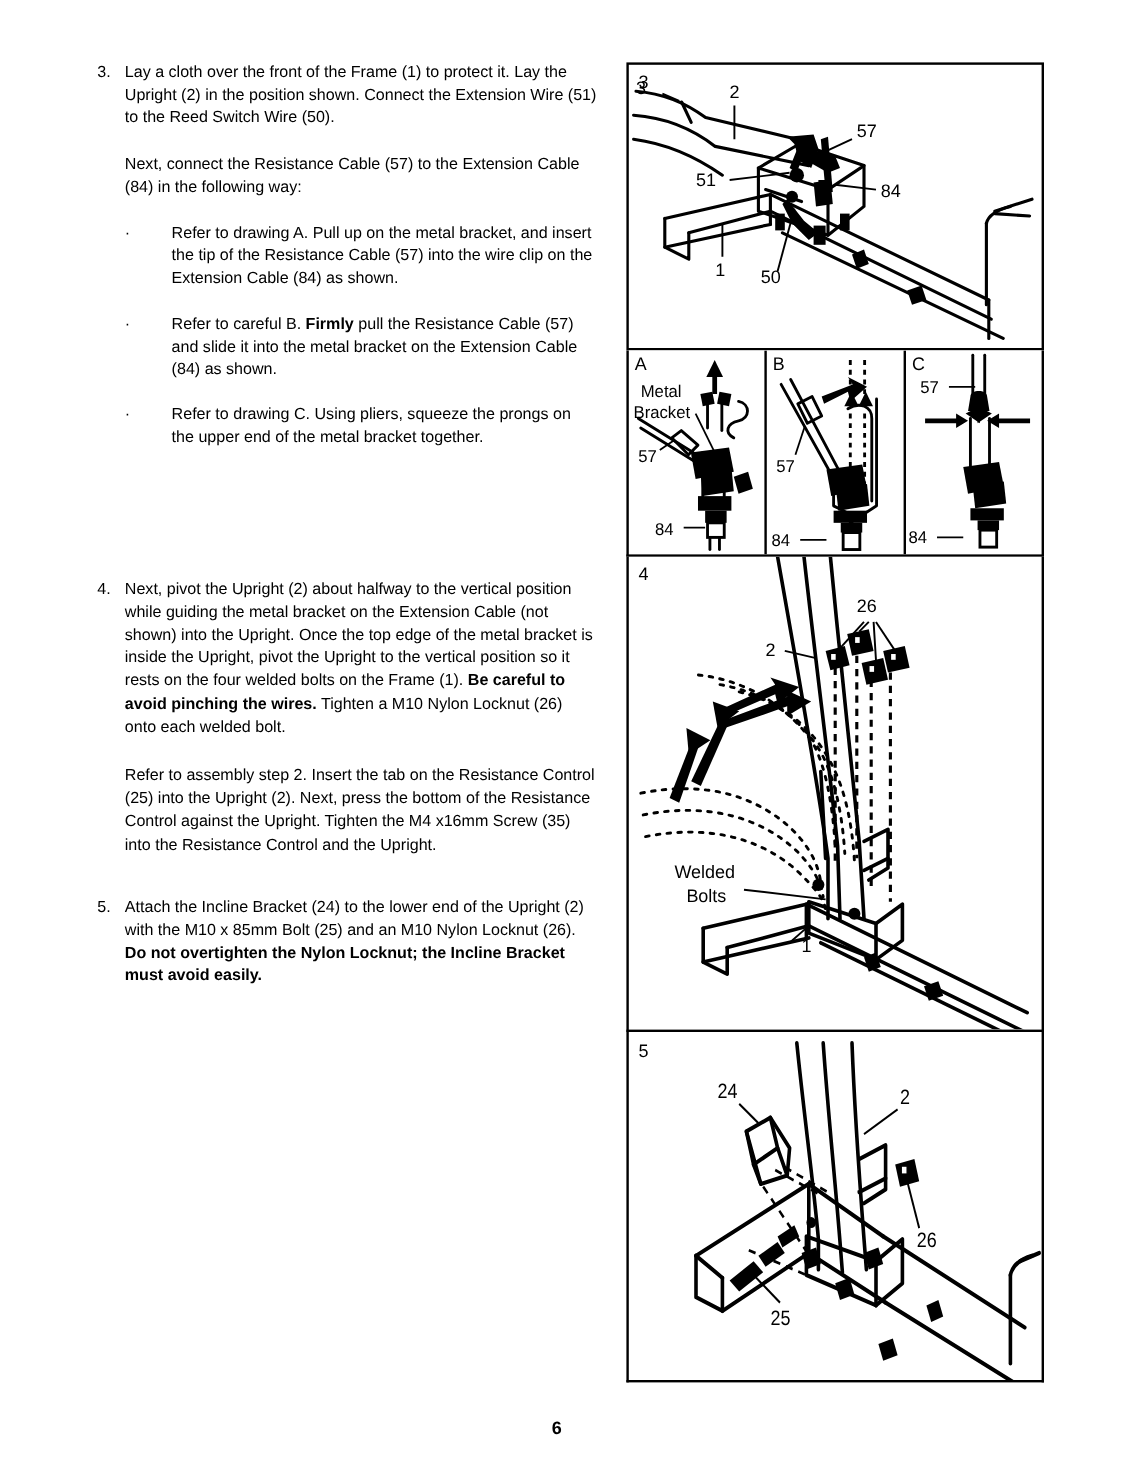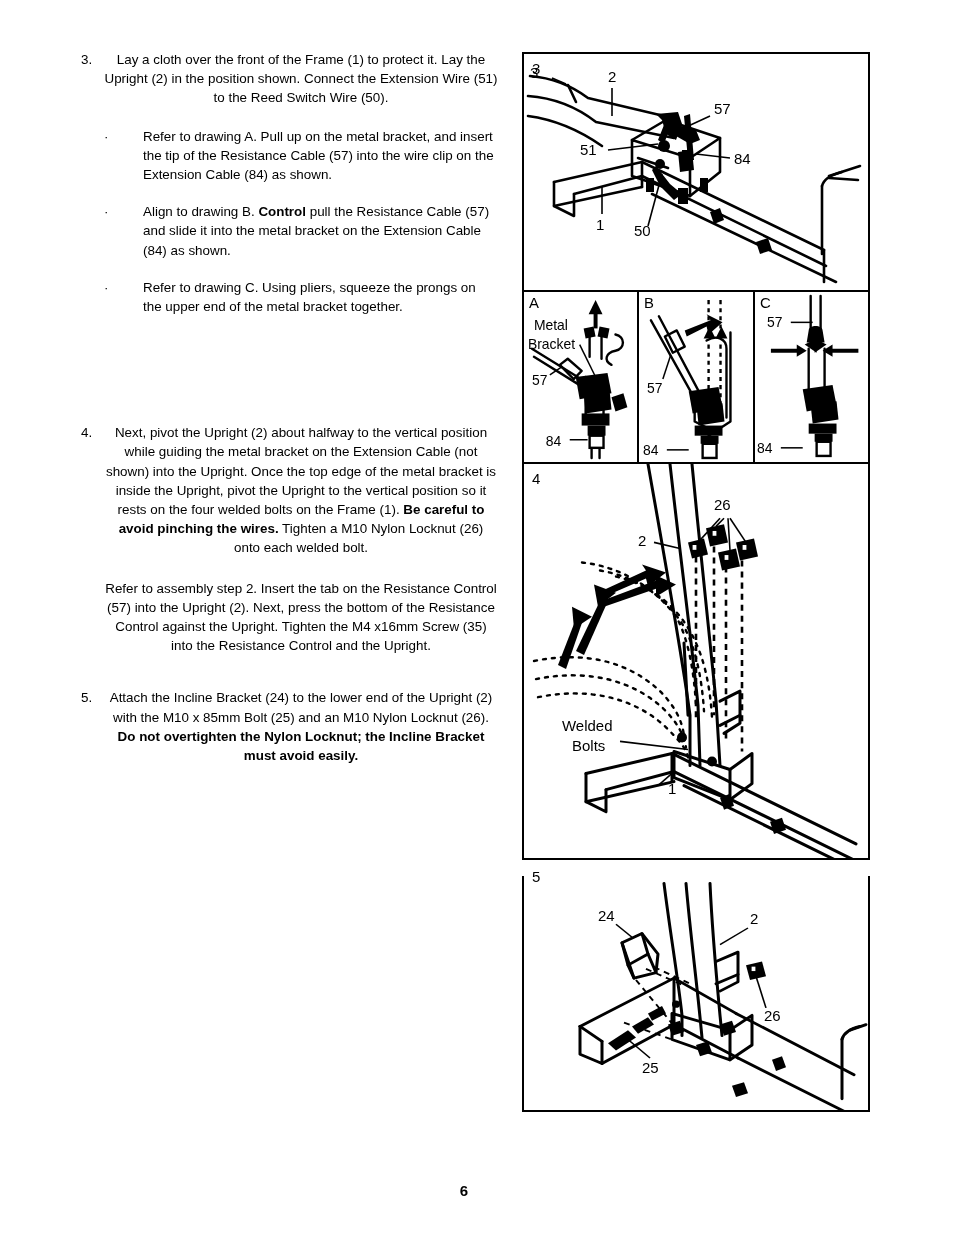--- a/index.html
+++ b/index.html
@@ -28,21 +28,21 @@
     font-size: 13.4px;
     line-height: 19.2px;
   }
   .step-num {
     width: 26px;
     flex: 0 0 26px;
     text-align: left;
     padding-left: 3px;
   }
   .step-body { flex: 1 1 auto; }
-  .para { margin: 0; text-align: center; }
+  .para { margin: 0; }
   .para + .para { margin-top: 19px; }
 
   .bullet-list { margin: 19px 0 0 0; }
   .bullet {
     display: flex;
     align-items: flex-start;
     margin-top: 0;
   }
   .bullet + .bullet { margin-top: 18px; }
   .bullet-dot {
@@ -71,21 +71,21 @@
     border: 2px solid #000;
     position: relative;
     background: #fff;
     overflow: hidden;
   }
   .panel + .panel { border-top: none; }
 
   .panel-3 { height: 240px; }
   .panel-abc { height: 172px; display: flex; }
   .panel-4 { height: 396px; }
-  .panel-5 { height: 236px; margin-top: 16px; }
+  .panel-5 { height: 292px; }
 
   .abc-cell {
     position: relative;
     flex: 1 1 0;
     overflow: hidden;
   }
   .abc-cell + .abc-cell { border-left: 2px solid #000; }
 
   .fig-svg { display: block; width: 100%; height: 100%; }
 
@@ -106,43 +106,44 @@
 </style>
 </head>
 <body>
 
 <div class="text-col">
 
   <div class="step">
     <div class="step-num">3.</div>
     <div class="step-body">
       <p class="para">Lay a cloth over the front of the Frame (1) to protect it. Lay the Upright (2) in the position shown. Connect the Extension Wire (51) to the Reed Switch Wire (50).</p>
+      <p class="para">Next, connect the Resistance Cable (57) to the Extension Cable (84) in the following way:</p>
 
       <div class="bullet-list">
         <div class="bullet">
           <span class="bullet-dot">·</span>
           <span class="bullet-txt"><span>Refer to drawing A. Pull up on the metal bracket, and insert the tip of the Resistance Cable (57) into the wire clip on the Extension Cable (84) as shown.</span></span>
         </div>
         <div class="bullet">
           <span class="bullet-dot">·</span>
-          <span class="bullet-txt"><span>Align to drawing B. </span><b>Control</b><span> pull the Resistance Cable (57) and slide it into the metal bracket on the Extension Cable (84) as shown.</span></span>
+          <span class="bullet-txt"><span>Refer to careful B. </span><b>Firmly</b><span> pull the Resistance Cable (57) and slide it into the metal bracket on the Extension Cable (84) as shown.</span></span>
         </div>
         <div class="bullet">
           <span class="bullet-dot">·</span>
           <span class="bullet-txt"><span>Refer to drawing C. Using pliers, squeeze the prongs on the upper end of the metal bracket together.</span></span>
         </div>
       </div>
     </div>
   </div>
 
   <div class="step step-gap-4" style="margin-top:107px;">
     <div class="step-num">4.</div>
     <div class="step-body">
       <p class="para"><span>Next, pivot the Upright (2) about halfway to the vertical position while guiding the metal bracket on the Extension Cable (not shown) into the Upright. Once the top edge of the metal bracket is inside the Upright, pivot the Upright to the vertical position so it rests on the four welded bolts on the Frame (1). </span><b>Be careful to avoid pinching the wires.</b><span> Tighten a M10 Nylon Locknut (26) onto each welded bolt.</span></p>
-      <p class="para" style="margin-top:21px;">Refer to assembly step 2. Insert the tab on the Resistance Control (57) into the Upright (2). Next, press the bottom of the Resistance Control against the Upright. Tighten the M4 x16mm Screw (35) into the Resistance Control and the Upright.</p>
+      <p class="para" style="margin-top:21px;">Refer to assembly step 2. Insert the tab on the Resistance Control (25) into the Upright (2). Next, press the bottom of the Resistance Control against the Upright. Tighten the M4 x16mm Screw (35) into the Resistance Control and the Upright.</p>
     </div>
   </div>
 
   <div class="step step-gap-5" style="margin-top:33px;">
     <div class="step-num">5.</div>
     <div class="step-body">
       <p class="para"><span>Attach the Incline Bracket (24) to the lower end of the Upright (2) with the M10 x 85mm Bolt (25) and an M10 Nylon Locknut (26). </span><b>Do not overtighten the Nylon Locknut; the Incline Bracket must avoid easily.</b></p>
     </div>
   </div>
 

